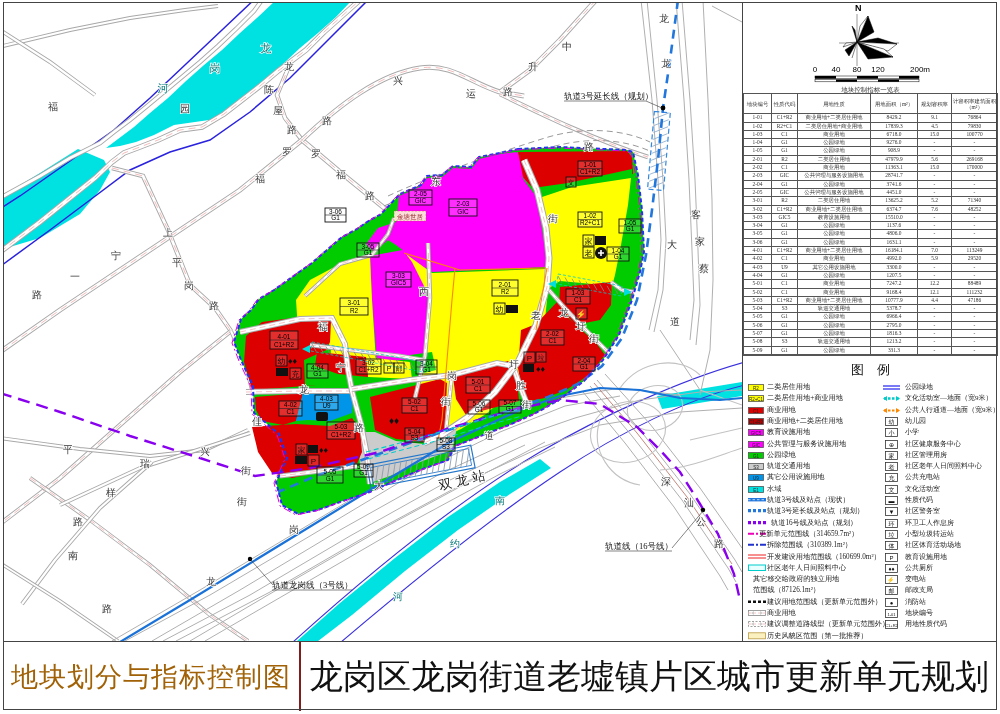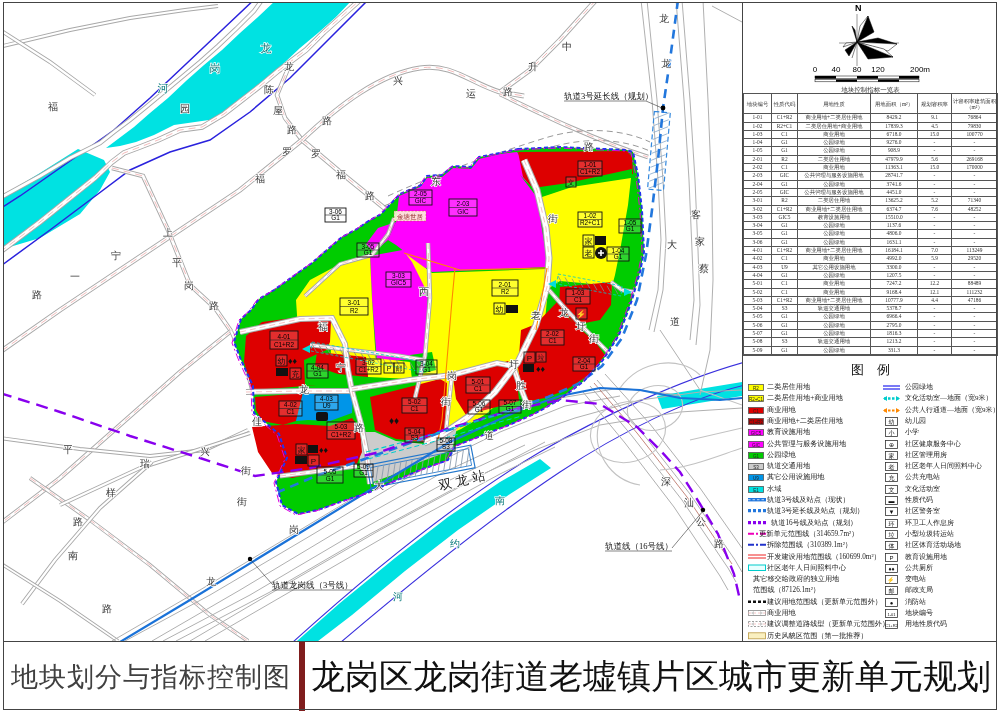--- a/index.html
+++ b/index.html
@@ -2,22 +2,22 @@
 <html><head>
 <meta charset="utf-8">
 <style>
 html,body{margin:0;padding:0;background:#fff;}
 *{box-sizing:border-box;}
 #page{position:relative;width:1000px;height:714px;background:#fff;font-family:"Liberation Serif",serif;overflow:hidden;}
 #frame{position:absolute;left:3px;top:2px;width:994px;height:708px;border:1px solid #444;pointer-events:none;}
 #mapbox{position:absolute;left:3px;top:2px;width:739px;height:639px;overflow:hidden;}
 #panel{position:absolute;left:742px;top:2px;width:255px;height:639px;border-left:1px solid #444;}
 #titleband{position:absolute;left:3px;top:641px;width:994px;height:69px;border-top:1px solid #444;}
-#t1{position:absolute;left:0;top:0;width:296px;height:69px;display:flex;align-items:center;justify-content:center;font-size:27px;color:#404040;letter-spacing:1px;text-align:center;}
-#t2{position:absolute;left:296px;top:0;width:698px;height:69px;border-left:6px solid #7f1d1d;display:flex;align-items:center;justify-content:center;font-size:34px;color:#111;}
+#t1{position:absolute;left:0;top:0;width:296px;height:69px;display:flex;align-items:center;justify-content:center;font-size:27px;color:#a16207;letter-spacing:1px;text-align:center;}
+#t2{position:absolute;left:296px;top:0;width:698px;height:69px;border-left:2px solid #7f1d1d;display:flex;align-items:center;justify-content:center;font-size:34px;color:#111;}
 #north{position:absolute;left:0;top:0;width:255px;height:84px;}
 #tablewrap{position:absolute;left:0;top:84px;width:255px;}
 table.ctl{border-collapse:collapse;width:254px;table-layout:fixed;font-family:"Liberation Serif",serif;}
 table.ctl td{border:0.5px solid #555;text-align:center;color:#333;font-size:5.4px;line-height:7.3px;height:7.3px;padding:0;overflow:hidden;white-space:nowrap;}
 table.ctl tr.tt td{font-size:6.5px;height:7px;border-top:none;}
 table.ctl tr.hd td{font-size:5.4px;height:20px;line-height:6.3px;white-space:normal;}
 #legend{position:absolute;left:0;top:353px;width:255px;height:286px;border-top:1px solid #555;font-family:"Liberation Serif",serif;}
 .lt{position:absolute;font-size:13px;color:#111;left:108px;top:5px;}
 .li{position:absolute;font-size:7.2px;color:#222;white-space:nowrap;}
 .li2{position:absolute;font-size:7px;color:#222;white-space:nowrap;}

